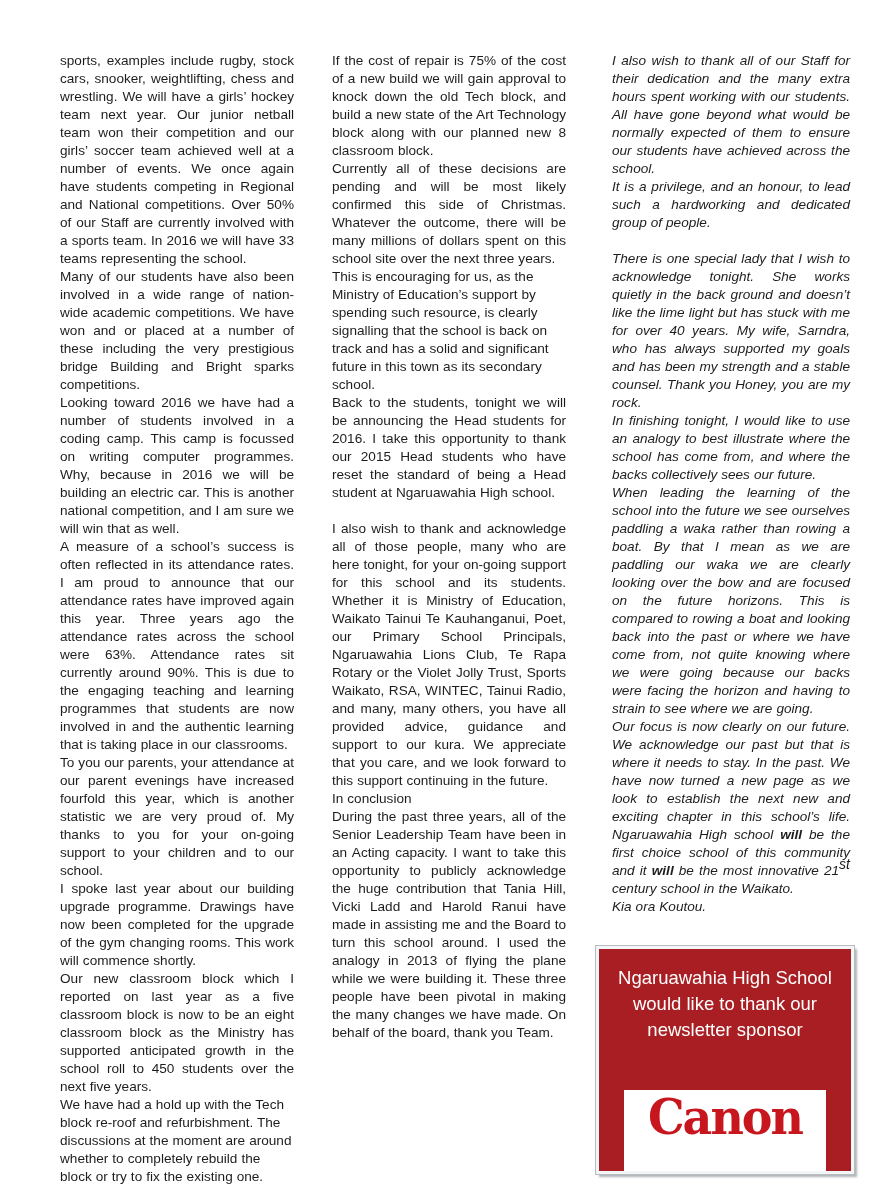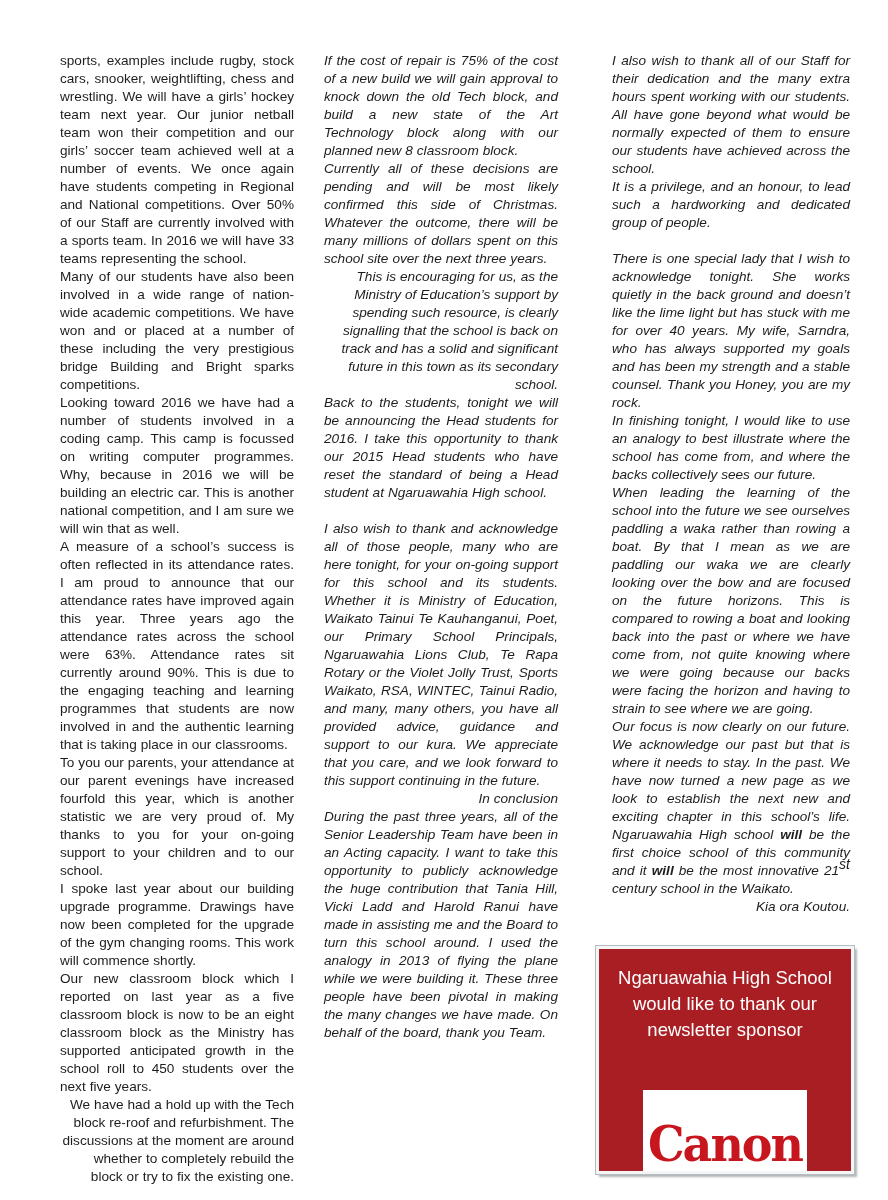--- a/index.html
+++ b/index.html
@@ -18,28 +18,28 @@
     padding-left: 10px;
   }
   .col {
     position: absolute;
     top: 52px;
     width: 234px;
     font-size: 13.6px;
     line-height: 18px;
   }
   #col1 { left: 60px; }
-  #col2 { left: 324px; font-style: italic; }
+  #col2 { left: 332px; }
   #col3 { left: 612px; width: 238px; font-style: italic; }
   .para {
     margin: 0;
     text-align: justify;
     word-spacing: 0.2px;
   }
-  .para.left { text-align: right; }
+  .para.left { text-align: left; }
   .para.gap { margin-top: 18px; }
   .para sup {
     font-size: 14px;
     line-height: 0;
     vertical-align: super;
   }
   .para strong { font-weight: bold; }
 
   
   .sponsor-frame {
@@ -59,25 +59,25 @@
   }
   .sponsor-msg {
     color: #ffffff;
     font-size: 18.5px;
     line-height: 26px;
     text-align: center;
     padding: 16px 16px 0 16px;
   }
   .logo-panel {
     background: #ffffff;
-    width: 164px;
+    width: 202px;
     height: 106px;
     margin-top: 13px;
     display: flex;
-    align-items: flex-end;
+    align-items: flex-start;
     justify-content: center;
   }
   .canon {
     color: #c8161e;
     font-family: "DejaVu Serif", serif;
     font-weight: bold;
     font-size: 46px;
     letter-spacing: -2px;
     transform: scaleY(1.05);
   }

